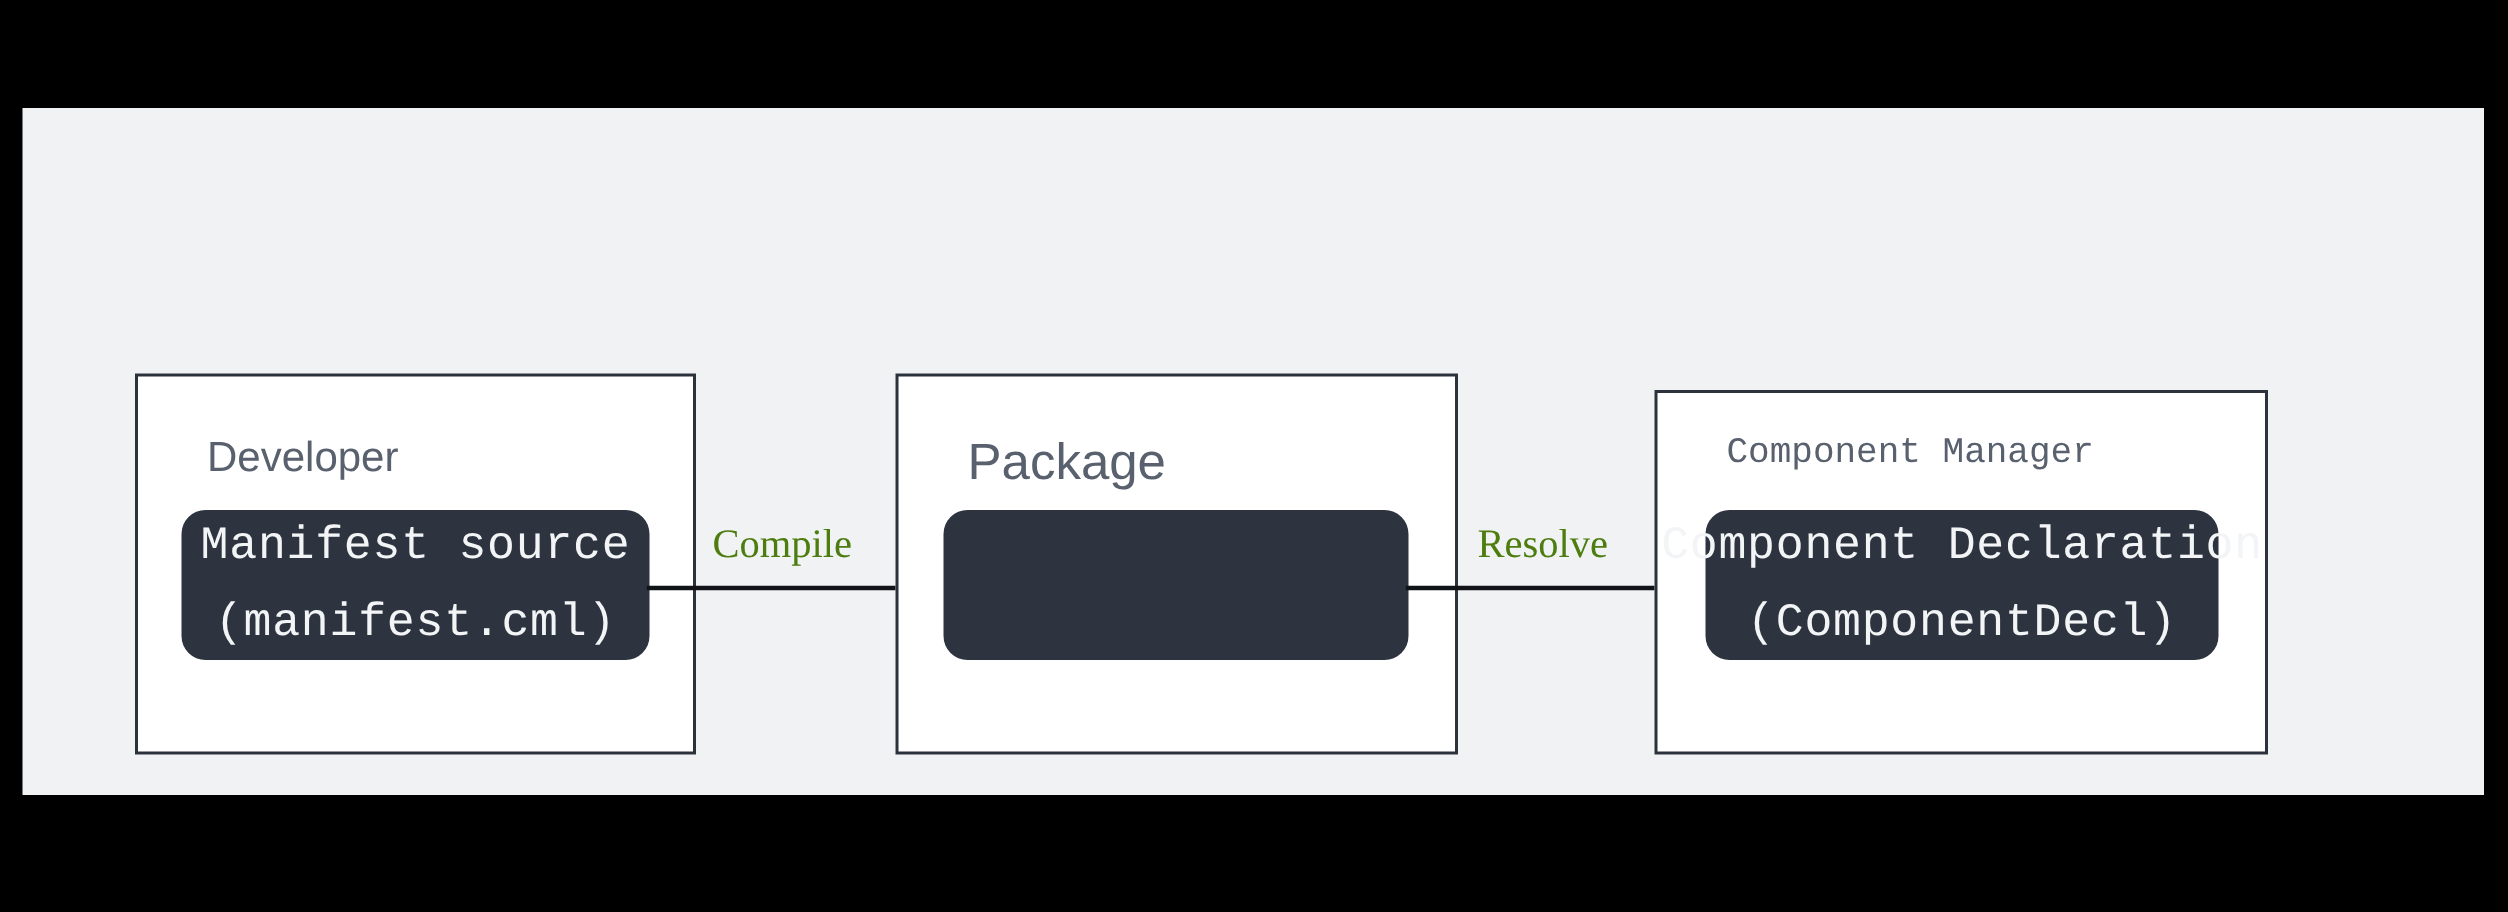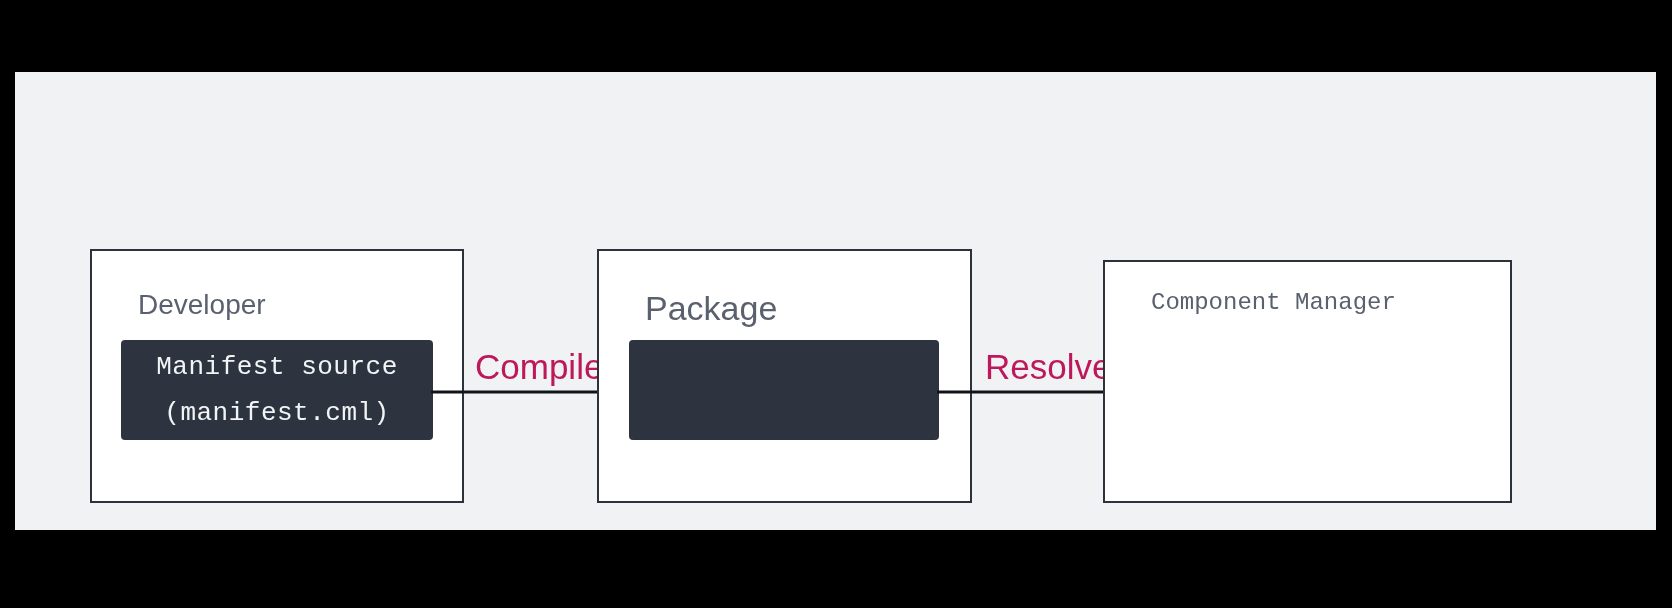--- a/index.html
+++ b/index.html
@@ -80,24 +80,24 @@
   #group-component-manager .group-title {
     top: 27px;
     font-size: 24px;
     font-family: Liberation Mono, monospace;
   }
 
   
   .node {
     position: absolute;
     background: #2d3440;
-    border-radius: 4px;
+    border-radius: 16px;
     color: #f2f4f6;
     font-family: "Liberation Mono", monospace;
-    font-size: 26px;
+    font-size: 31px;
     line-height: 1.08;
     display: flex;
     flex-direction: column;
     align-items: center;
     justify-content: center;
     text-align: center;
     white-space: pre;
     letter-spacing: 0.5px;
     box-sizing: border-box;
   }
@@ -127,23 +127,23 @@
     position: absolute;
     height: 30px;
     top: 304px;
   }
   .edge svg { display: block; }
   #edge-compile  { left: 416px; width: 200px; }
   #edge-resolve  { left: 922px; width: 192px; }
 
   .edge-label {
     position: absolute;
-    color: #be185d;
-    font-family: Liberation Sans, sans-serif;
-    font-size: 35px;
+    color: #4d7c0f;
+    font-family: Liberation Serif, serif;
+    font-size: 27px;
     white-space: nowrap;
     background: transparent;
   }
   #label-compile { left: 460px; top: 275px; }
   #label-resolve { left: 970px; top: 275px; }
 </style>
 </head>
 <body>
 
 <div id="stage">
@@ -179,15 +179,19 @@
         <line x1="0" y1="16" x2="178" y2="16" stroke="#101419" stroke-width="3"></line>
         <polygon points="178,9 192,16 178,23" fill="#101419"></polygon>
       </svg>
     </div>
     <div class="edge-label" id="label-resolve">Resolve</div>
 
     <div class="group" id="group-component-manager">
       <div class="group-title">Component Manager</div>
     </div>
 
+    <div class="node" id="node-component-declaration">
+      <span class="line1">Component Declaration</span>
+      <span class="line2">(ComponentDecl)</span>
+    </div>
 
   </div>
 </div>
 
 </body></html>

